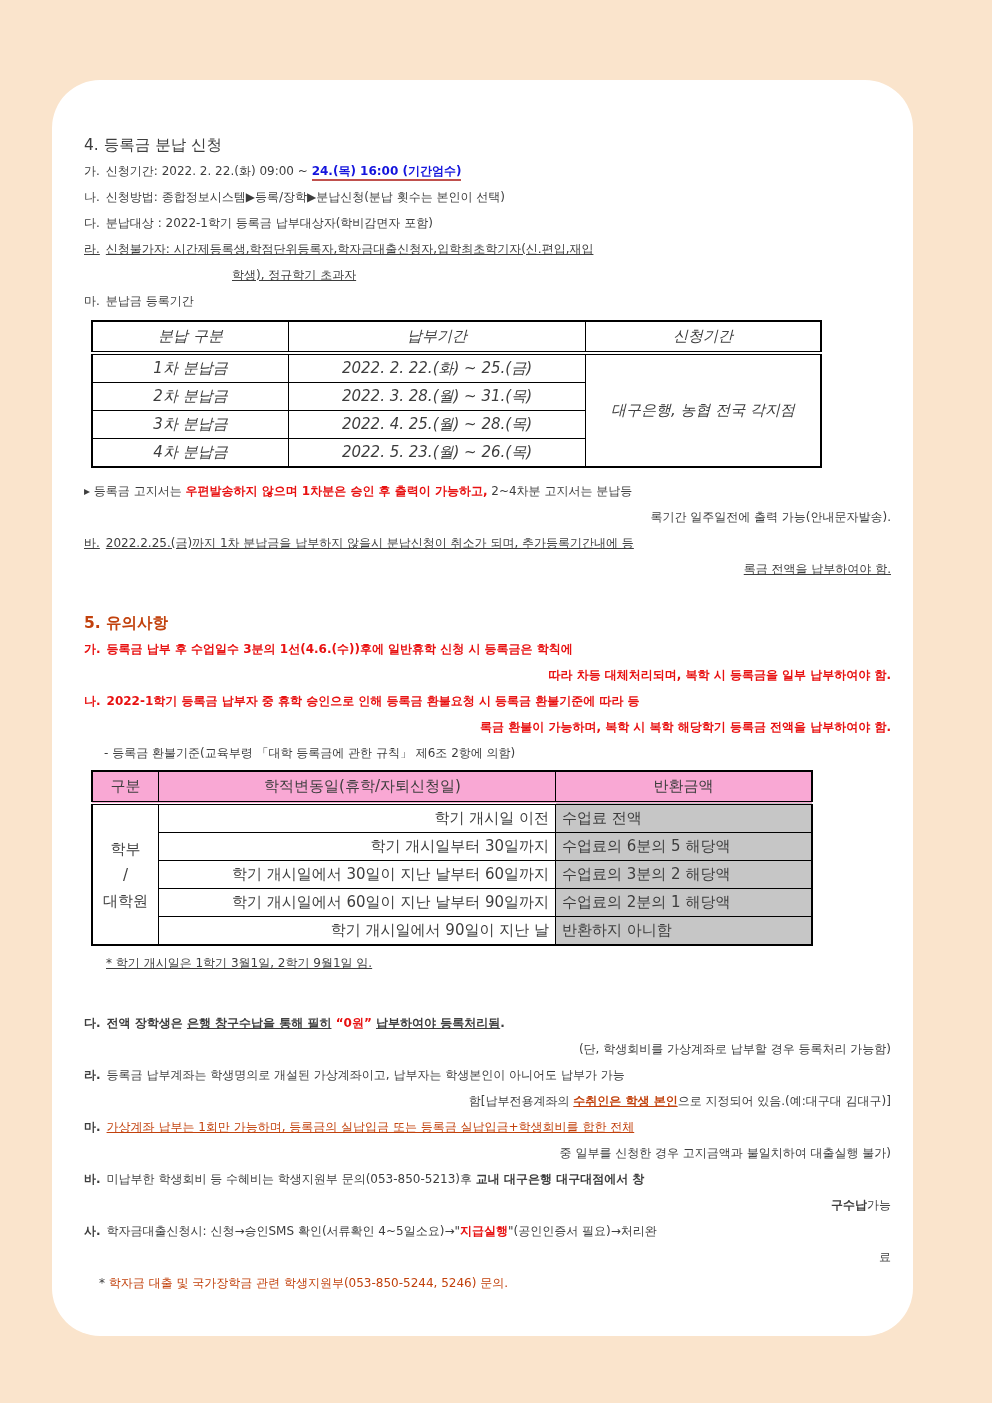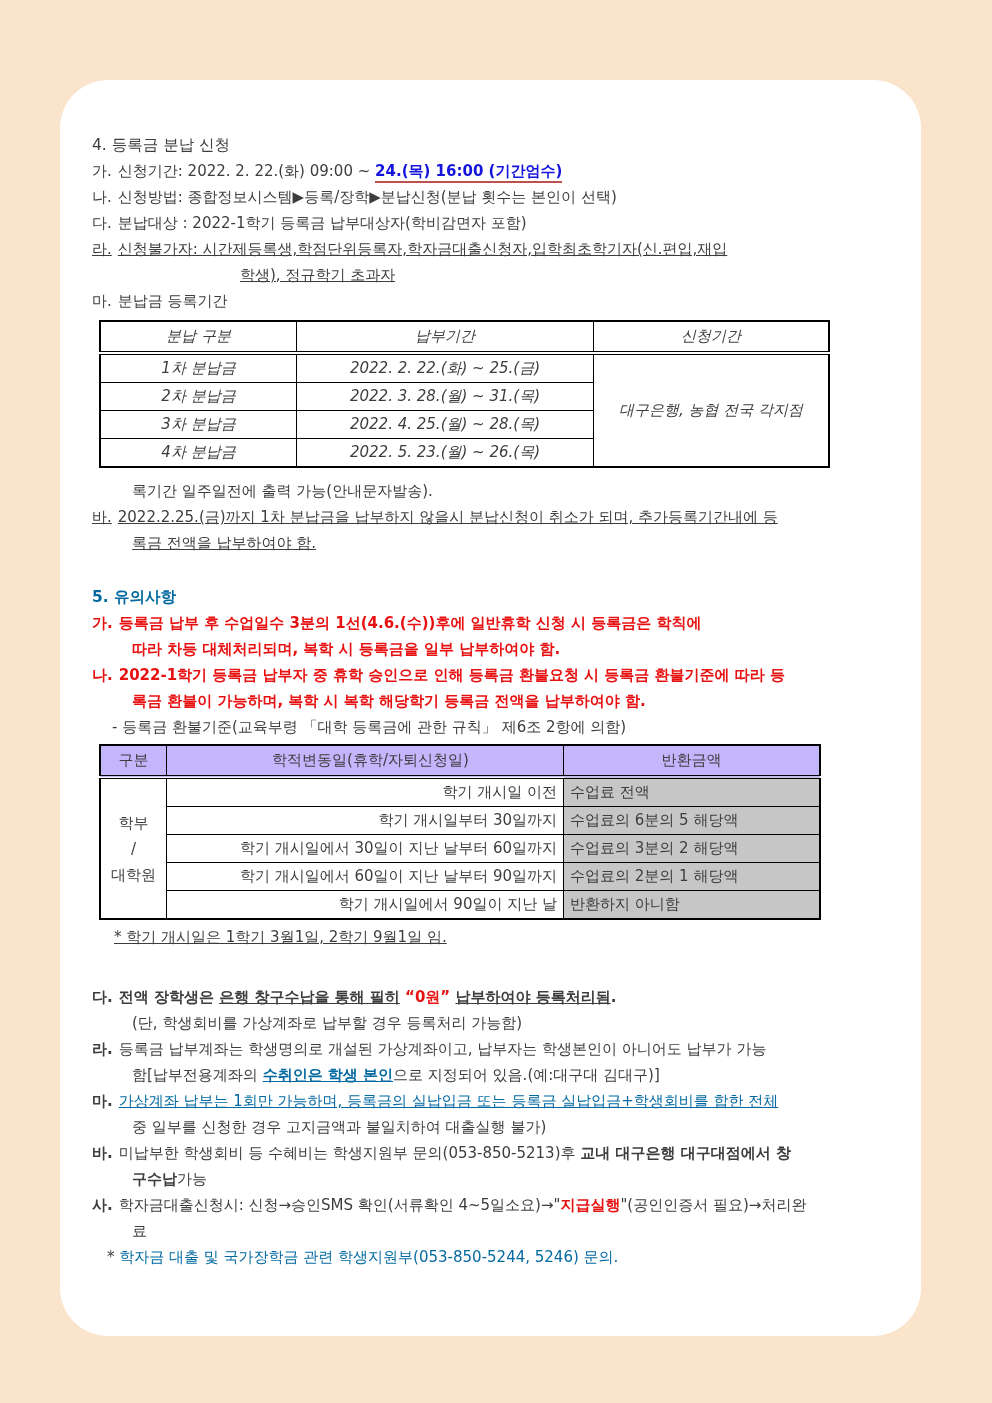--- a/index.html
+++ b/index.html
@@ -4,50 +4,50 @@
 <style>
   html,body{margin:0;padding:0;}
   body{
     width:992px;height:1403px;
     background:#fae4cc;
     font-family:"DejaVu Sans","Liberation Sans",sans-serif;
     color:#3d3d3d;
     position:relative;
   }
   .card{
-    position:absolute;left:60px;top:80px;
+    position:absolute;left:52px;top:80px;
     width:861px;height:1256px;
     background:#ffffff;border-radius:48px;
     padding:52px 22px 0 24px;box-sizing:border-box;
     overflow:hidden;
   }
-  .ln{line-height:26px;font-size:15px;padding-left:8px;white-space:nowrap;}
-  .ind40{padding-left:48px;}   
+  .ln{line-height:26px;font-size:12px;padding-left:8px;white-space:nowrap;}
+  .ind40{padding-left:48px;text-align:right;}   
   .ind148{padding-left:156px;} 
   .ind28{padding-left:28px;}
   .ind30{padding-left:30px;}
   .ind23{padding-left:23px;}
   .lbl{margin-right:6px;}
   .b{font-weight:bold;}
   .red{color:#e81111;}
-  .blue{color:#0369a1;}
+  .blue{color:#c2410c;}
   .u{text-decoration:underline;}
   .deadline{color:#1414dd;font-weight:bold;border-bottom:2px solid #c0504d;padding-bottom:1px;}
   .sec-title{font-size:15.5px;}
   .gap28{height:28px;}
   .gap34{height:34px;}
   table{border-collapse:collapse;font-size:15px;color:#3d3d3d;}
   .tbl{border:2px solid #000;}
   .tbl th,.tbl td{border:1px solid #000;height:27px;padding:0 6px;font-weight:normal;text-align:center;}
   .tbl tr.head th{height:29px;border-bottom:4px double #000;}
   #t1{margin:6px 0 10px 15px;font-style:italic;}
   #t1 .c1{width:183px;} #t1 .c2{width:284px;} #t1 .c3{width:222px;}
   #t2{margin:4px 0 4px 15px;}
   #t2 .c1{width:53px;} #t2 .c2{width:373px;padding-left:17px;} #t2 .c3{width:243px;}
-  #t2 tr.head th{background:#c4b5fd;}
+  #t2 tr.head th{background:#f9a8d4;}
   #t2 td.gray{background:#c6c6c6;text-align:left;margin-top:47px;}
   #t2 td.left{text-align:right;}
   #t2 td.group{text-align:center;}
   #t2 .group div{line-height:26px;}
 </style>
 </head>
 <body>
 
 <div class="card">
 
@@ -96,20 +96,24 @@
       <td>3차 분납금</td>
       <td>2022. 4. 25.(월) ~ 28.(목)</td>
     </tr>
     <tr>
       <td>4차 분납금</td>
       <td>2022. 5. 23.(월) ~ 26.(목)</td>
     </tr>
   </tbody>
     </table>
 
+  <div class="ln">
+    <span>▸</span>
+    <span>등록금 고지서는 </span><span class="red b">우편발송하지 않으며 1차분은 승인 후 출력이 가능하고,</span><span> 2~4차분 고지서는 분납등</span>
+  </div>
   <div class="ln ind40">
     <span>록기간 일주일전에 출력 가능(안내문자발송).</span>
   </div>
 
   <div class="ln u">
     <span class="lbl">바.</span><span>2022.2.25.(금)까지 1차 분납금을 납부하지 않을시 분납신청이 취소가 되며, 추가등록기간내에 등</span>
   </div>
   <div class="ln ind40">
     <span class="u">록금 전액을 납부하여야 함.</span>
   </div>

